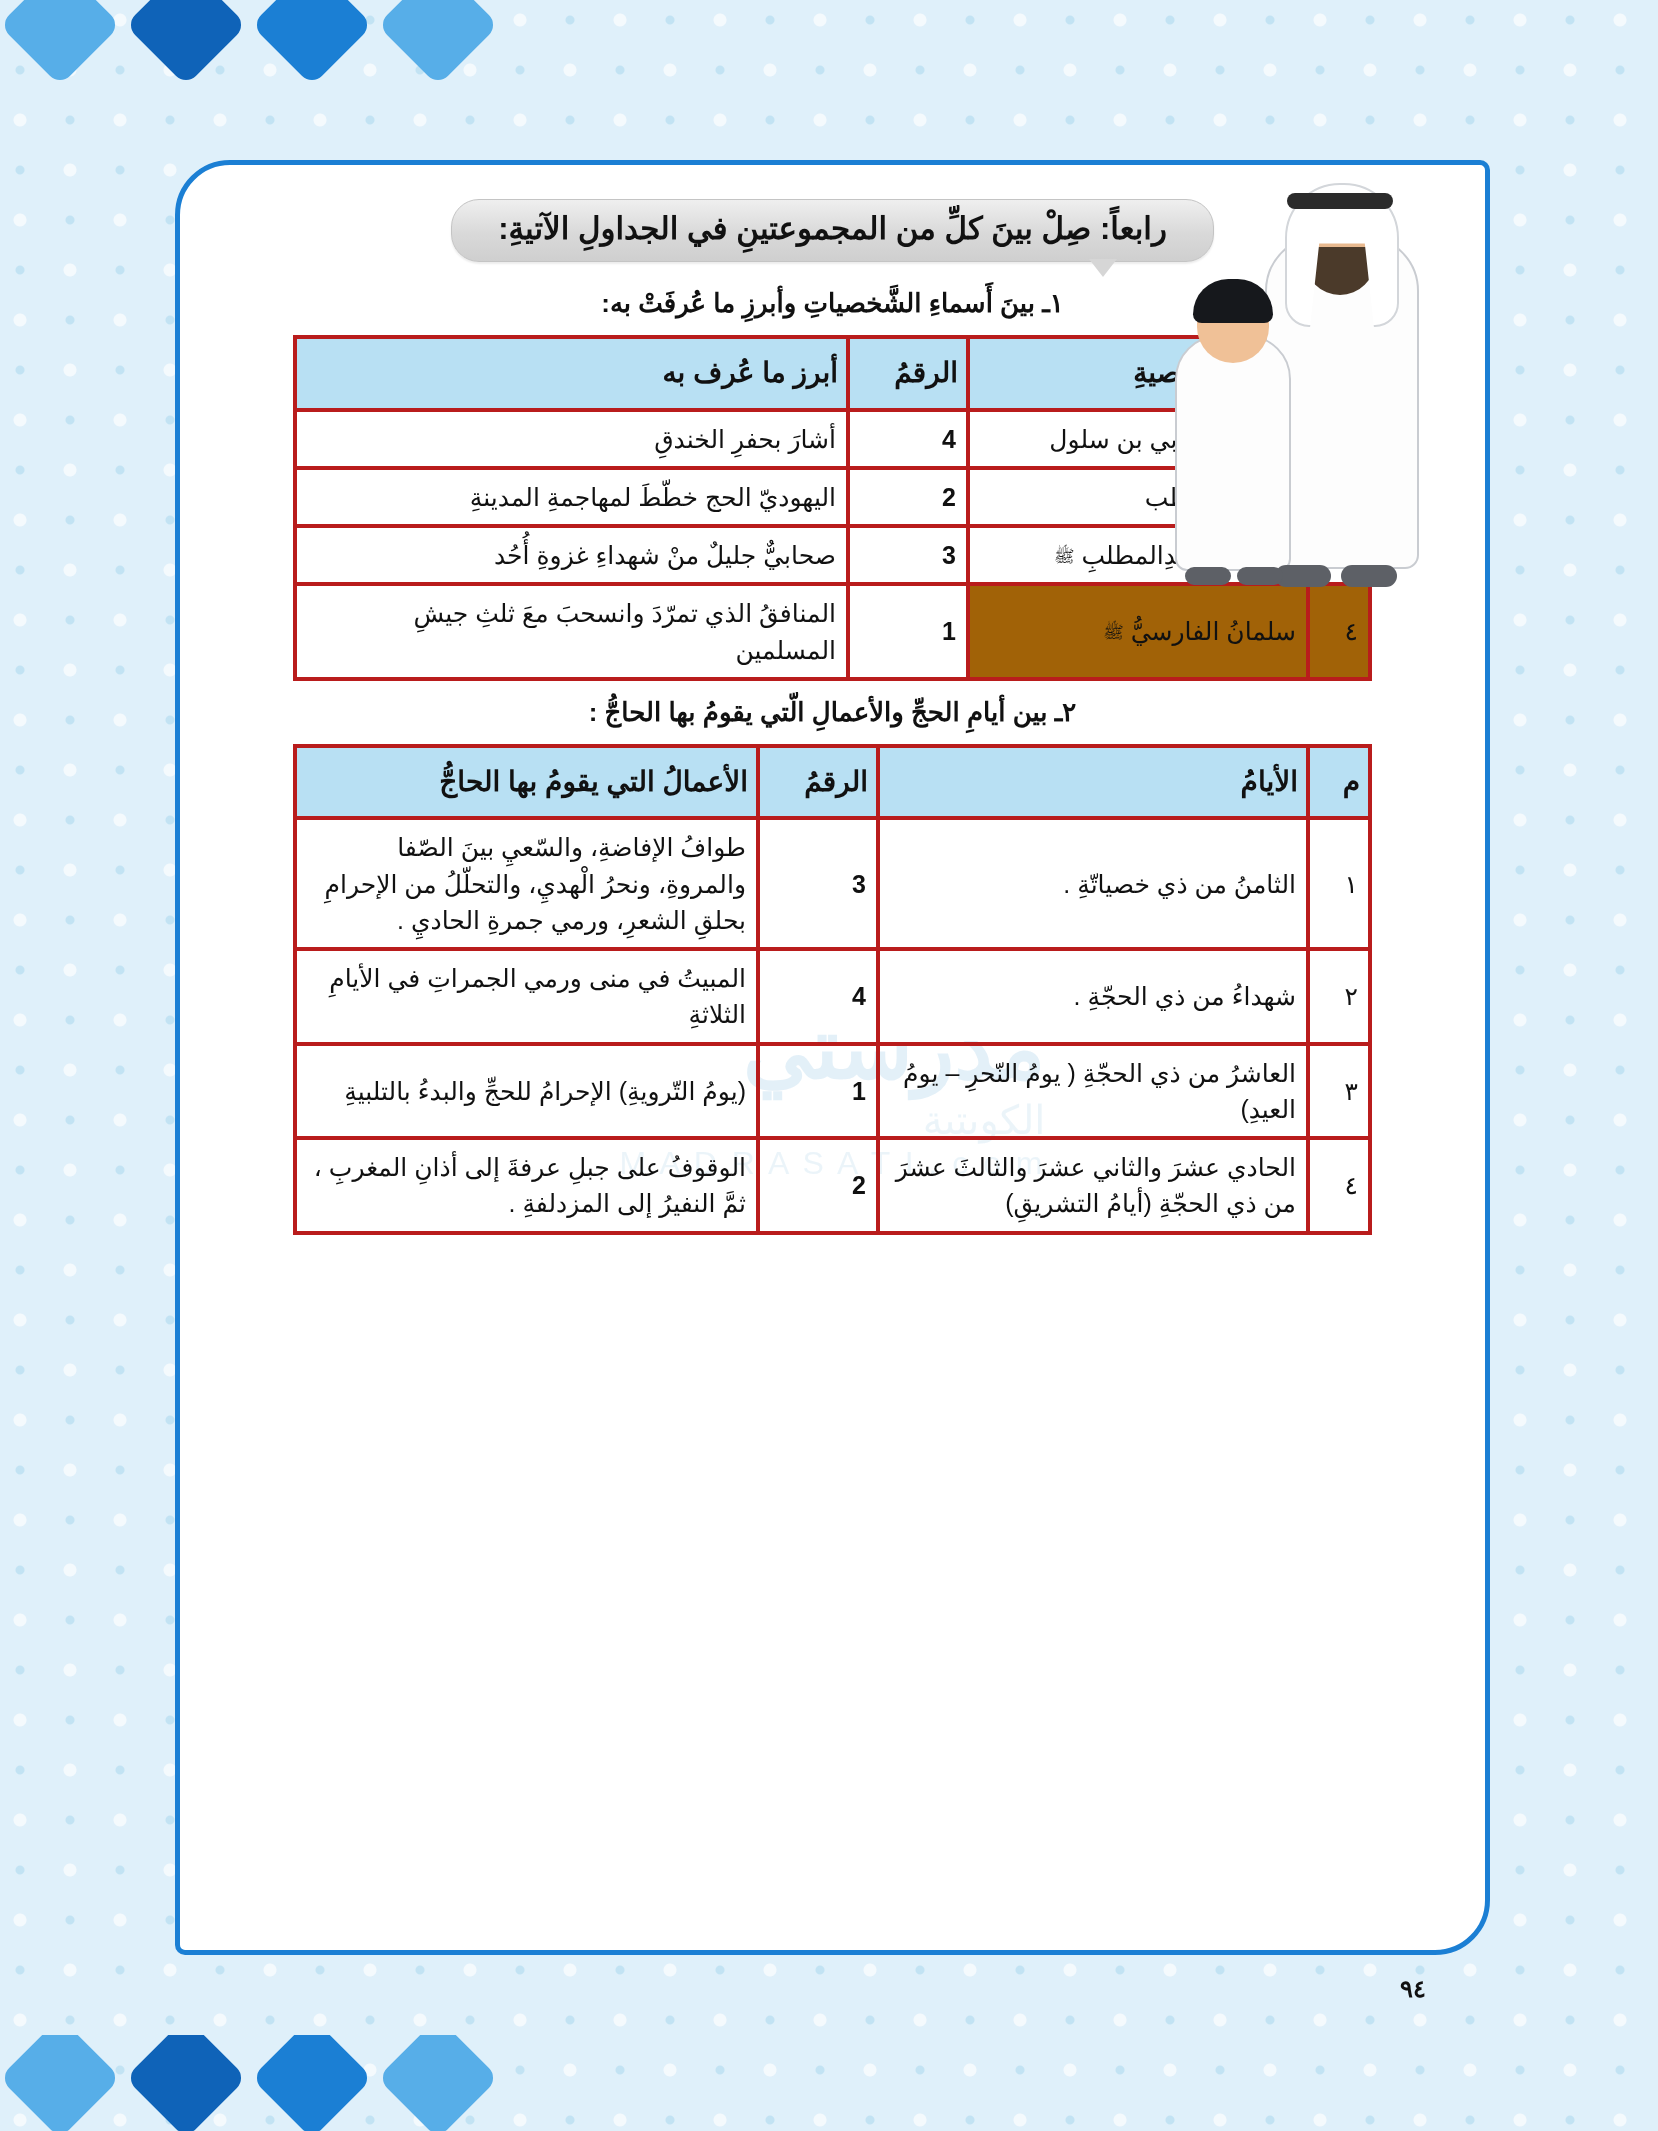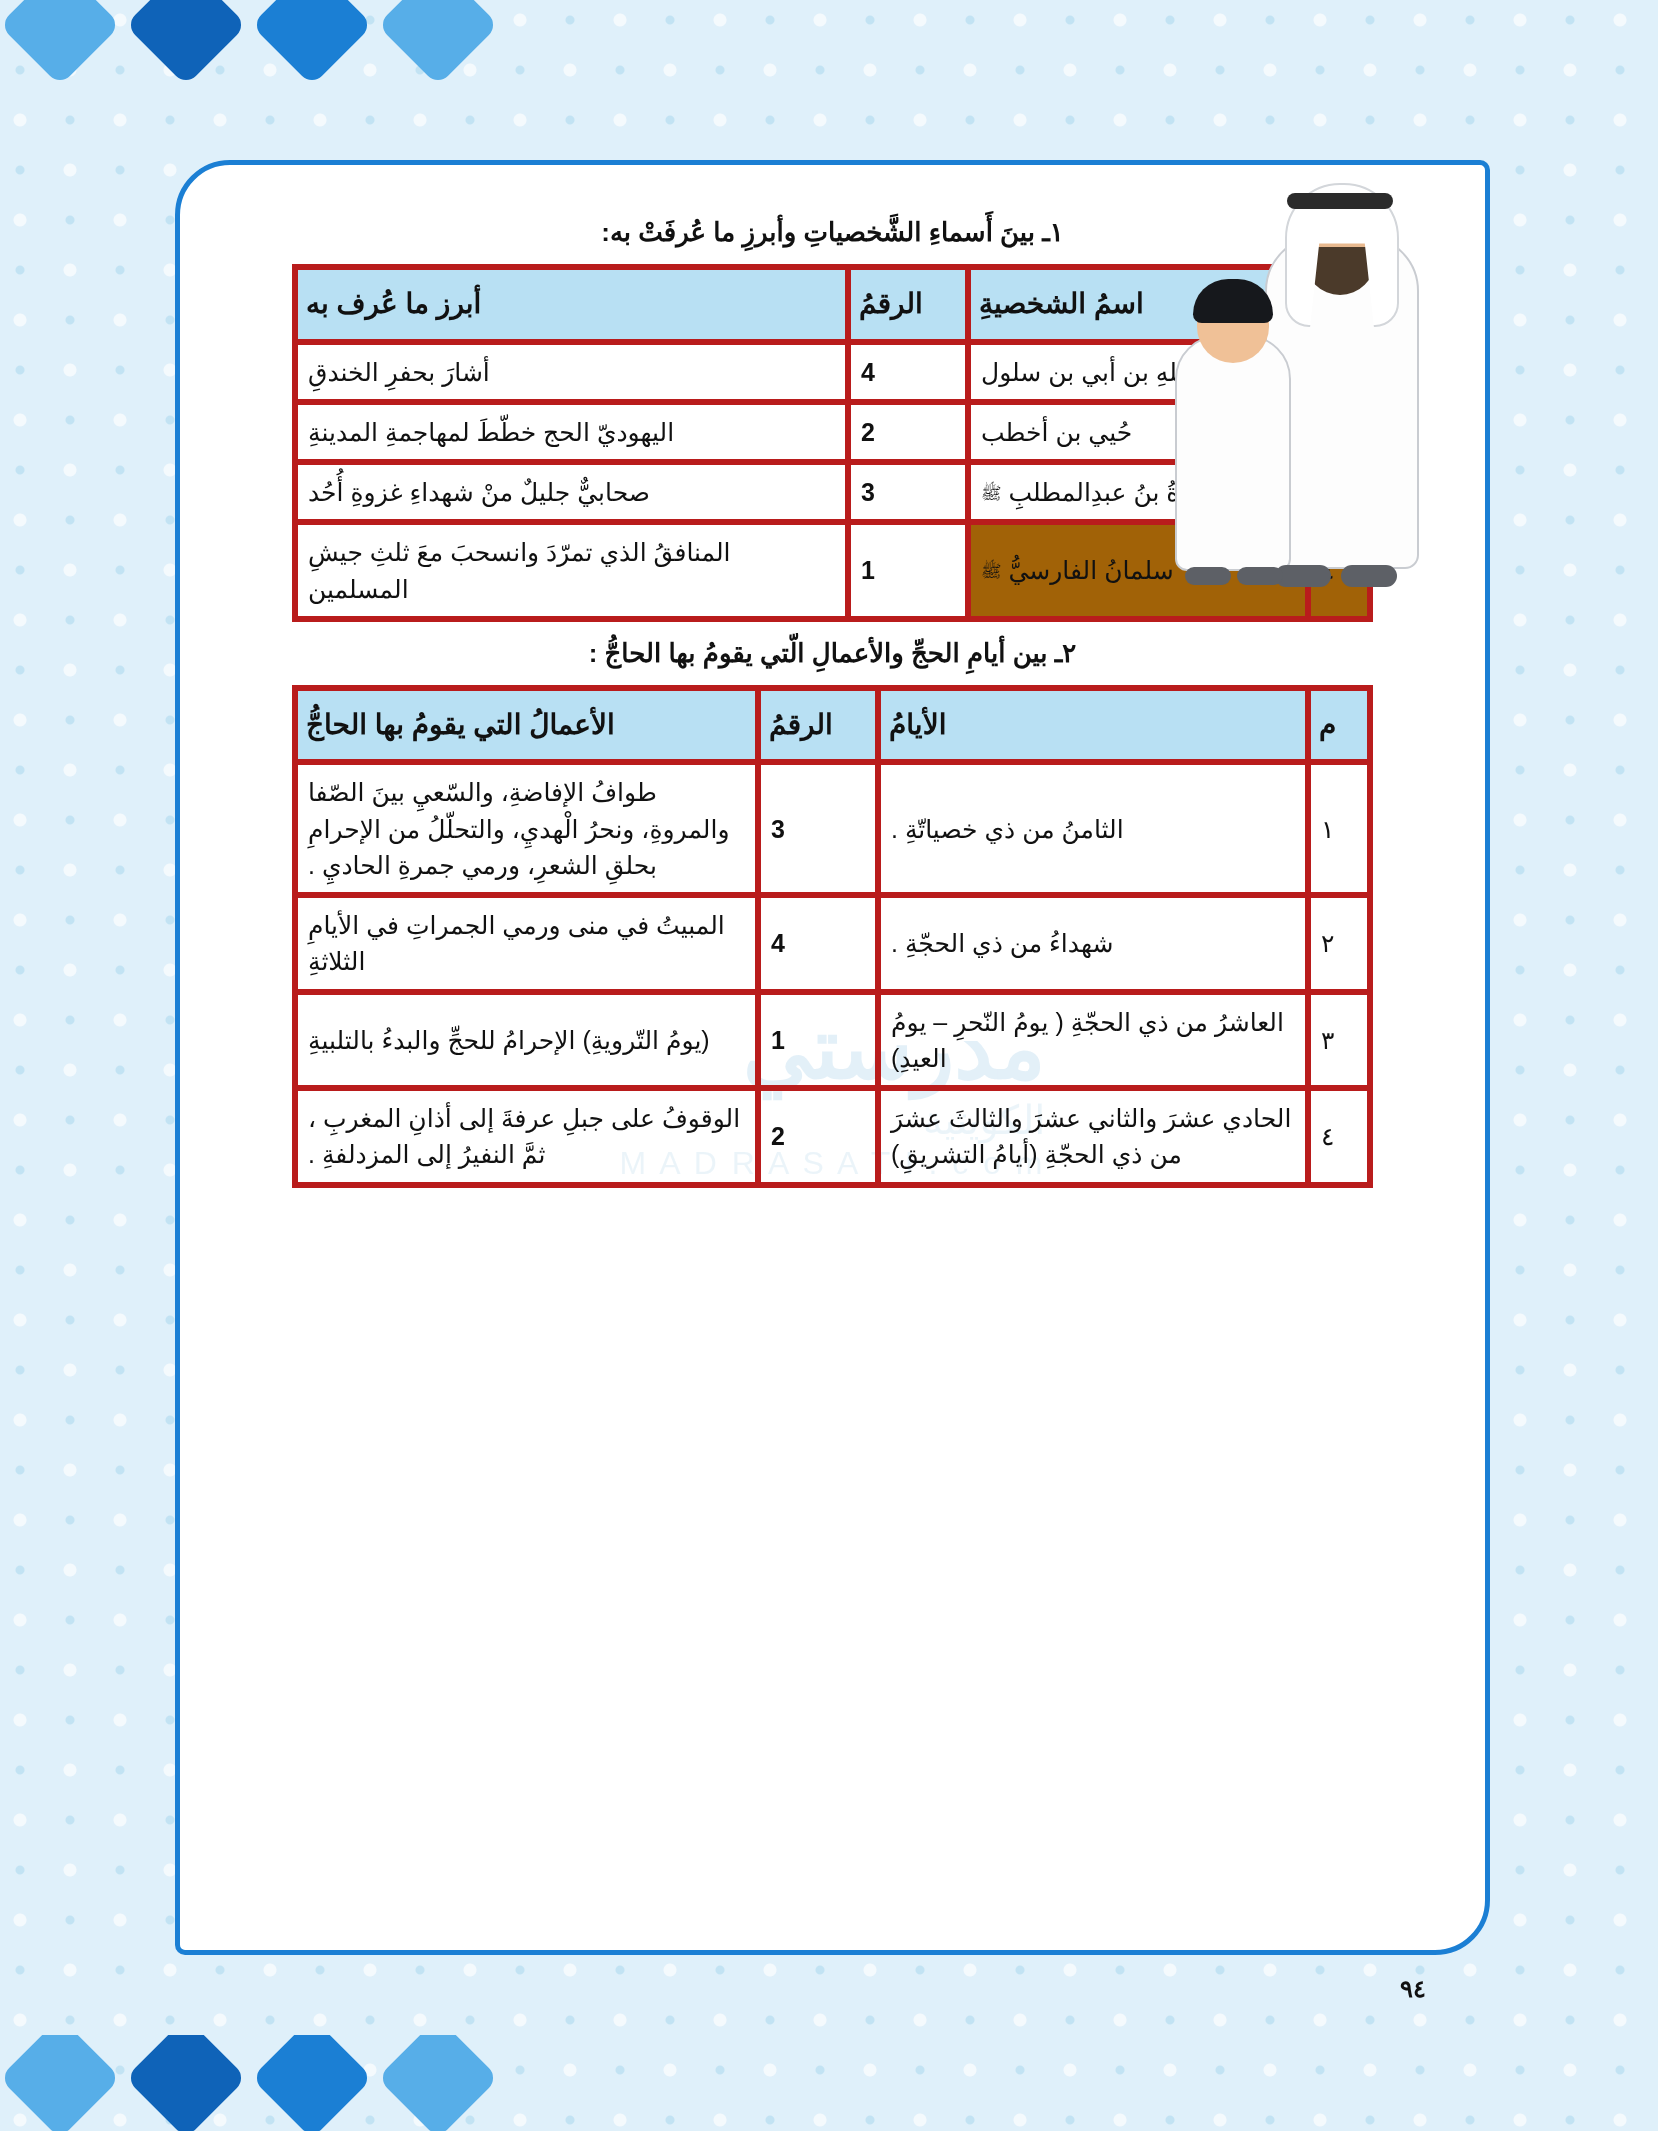--- a/index.html
+++ b/index.html
@@ -156,22 +156,22 @@
   table.match {
     position: relative;
     z-index: 3;
     border-collapse: collapse;
     width: 1075px;
     margin: 0 auto;
     direction: rtl;
     table-layout: fixed;
   }
   table.match th, table.match td {
-    border: 6px solid #b91c1c;
-    text-align: left;
+    border: 4px solid #b91c1c;
+    text-align: right;
     vertical-align: middle;
     font-size: 25px;
     color: #111;
     padding: 9px 10px;
     line-height: 1.45;
   }
   table.match thead th {
     background: #b8e0f3;
     font-size: 28px;
     font-weight: bold;
@@ -326,20 +326,23 @@
 
 <div class="sheet">
   <div class="sheet-inner">
 
     <div class="watermark">
       <div class="wm-main">مدرستي</div>
       <div class="wm-sub">الكويتية</div>
       <div class="wm-url">M A D R A S A T I . c o m</div>
     </div>
 
+    <div class="banner-wrap">
+      <div class="banner">رابعاً: صِلْ بينَ كلِّ من المجموعتينِ في الجداولِ الآتيةِ:</div>
+    </div>
 
     <div class="q-line">١ـ بينَ أَسماءِ الشَّخصياتِ وأبرزِ ما عُرفَتْ به:</div>
 
     <table class="match">
       <colgroup>
         <col class="col-m">
           <col class="col-name">
           <col class="col-num">
           <col class="col-desc">
       </colgroup>

